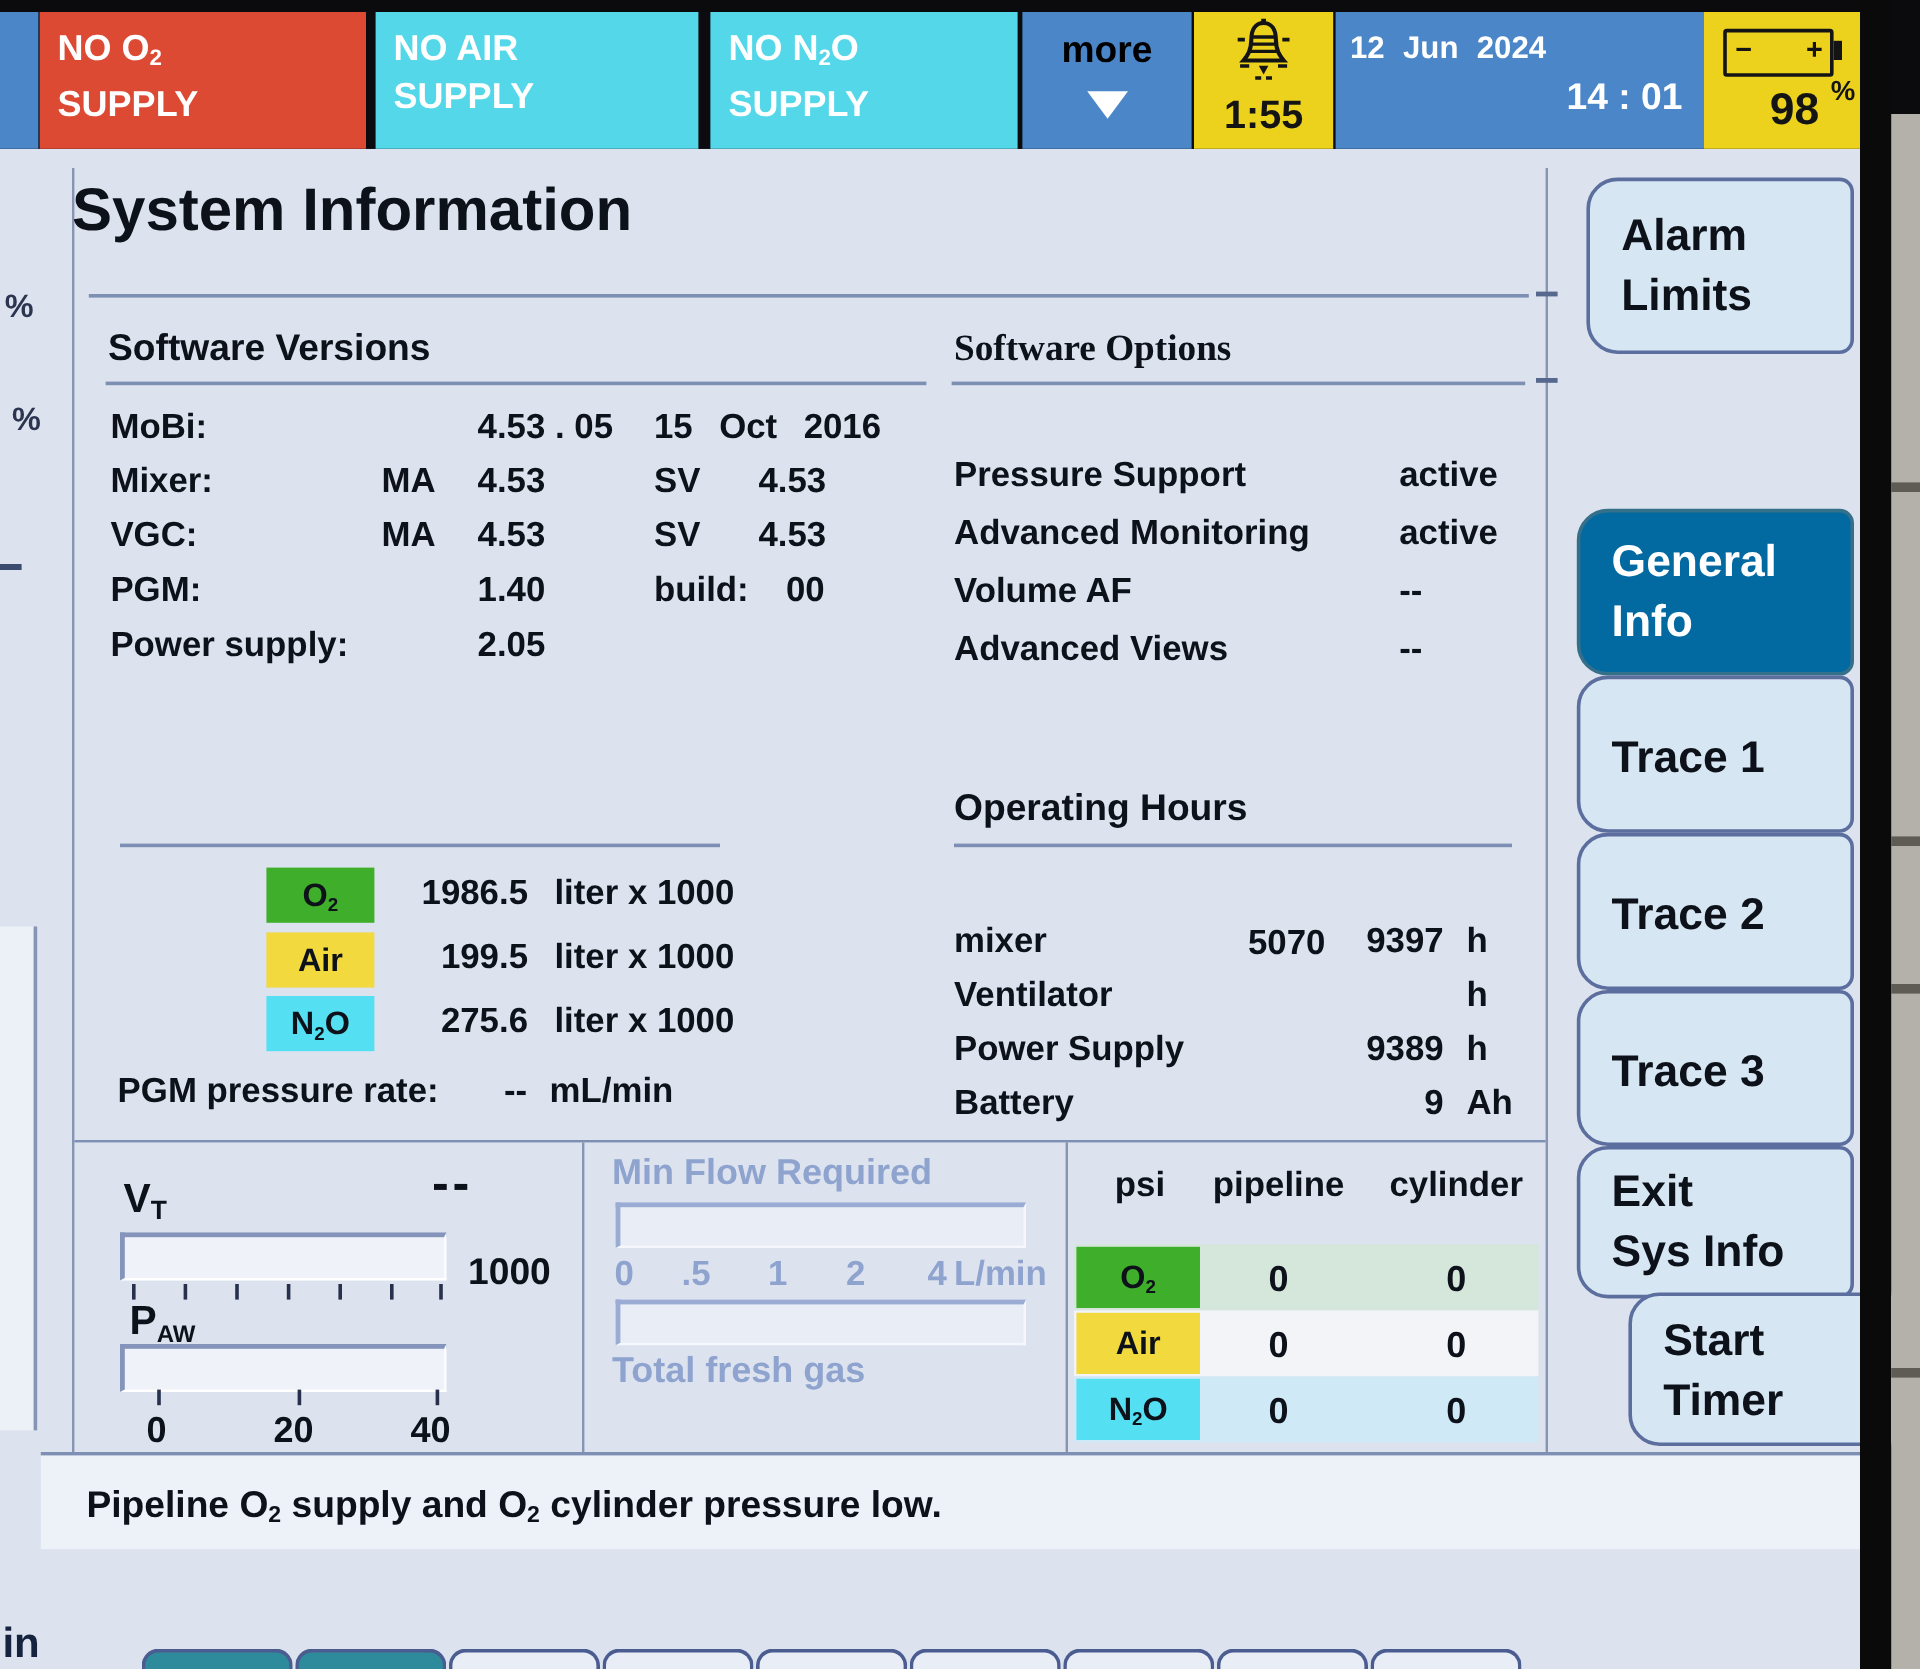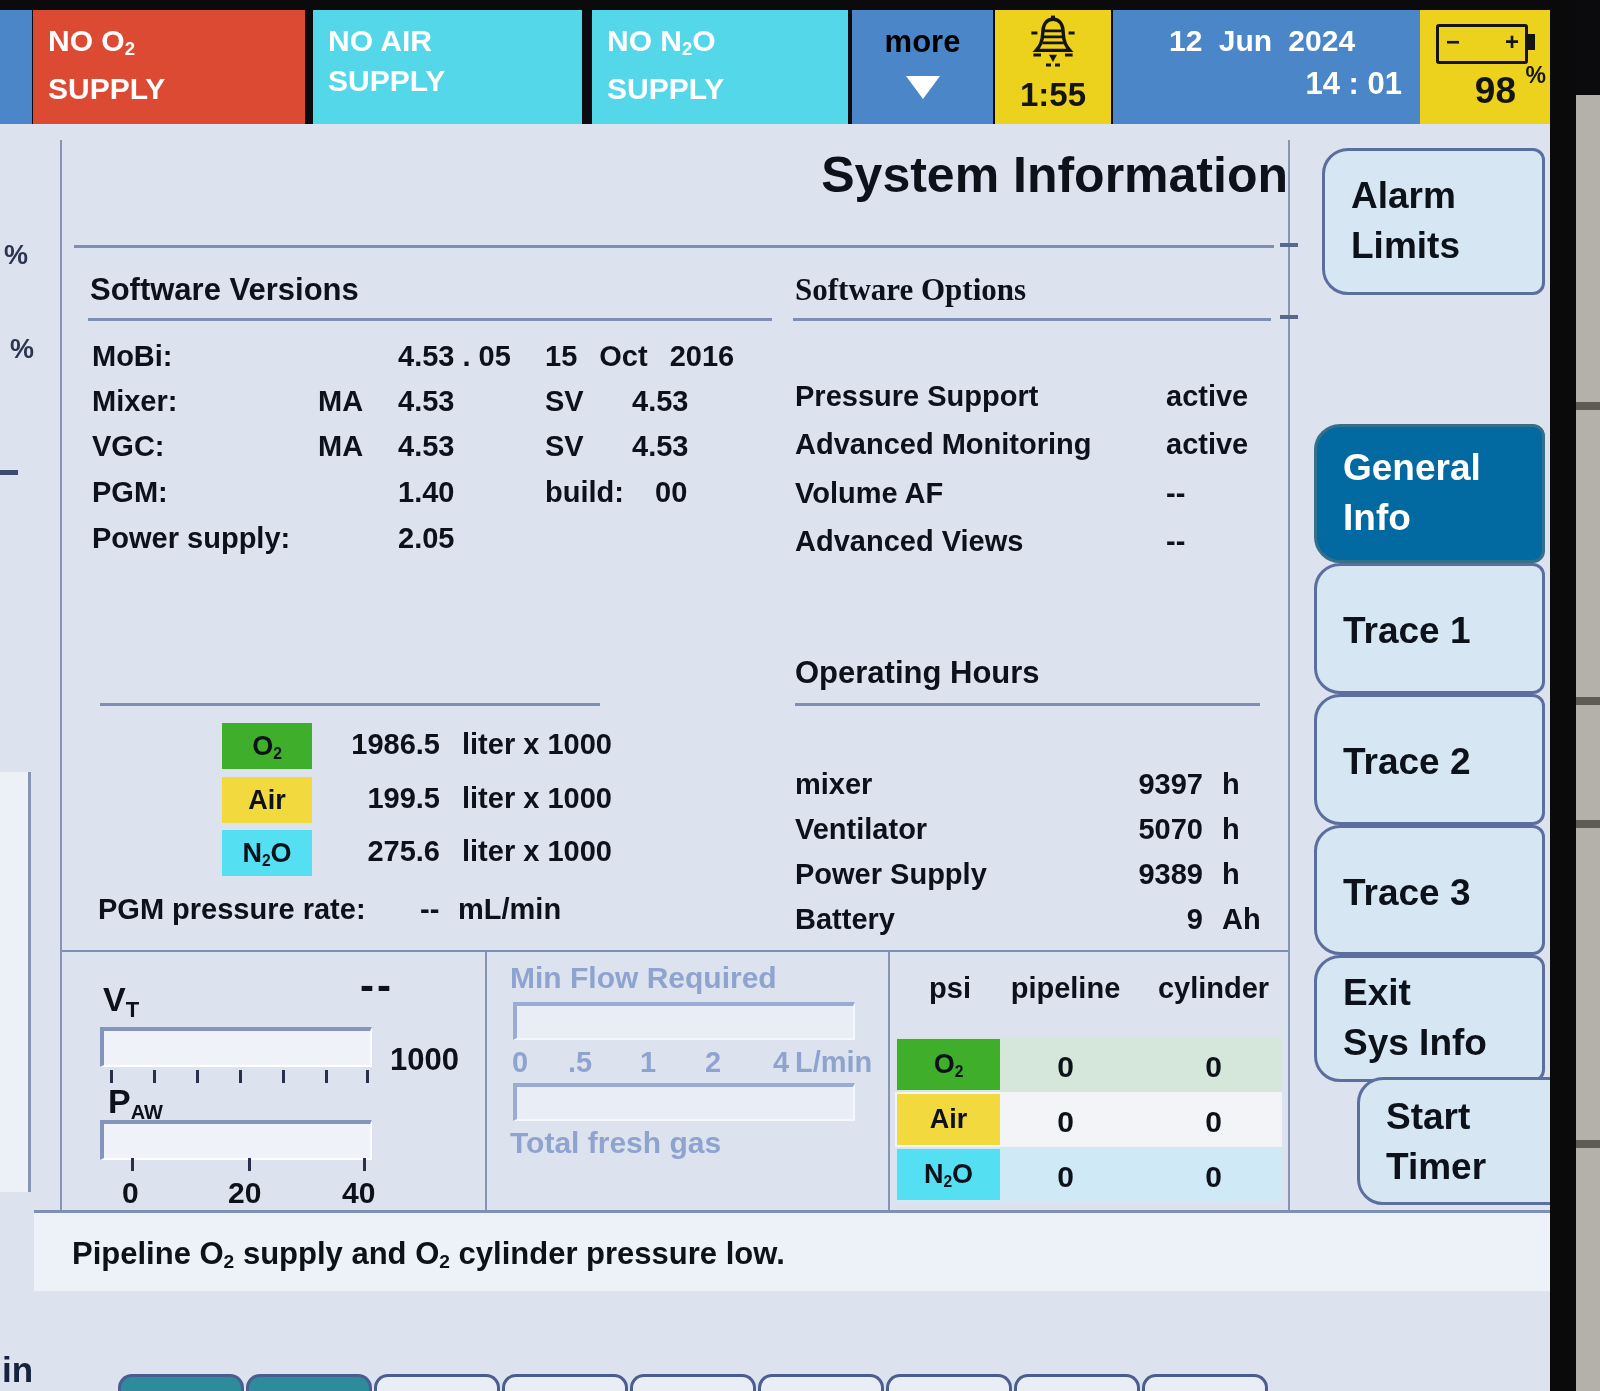--- a/index.html
+++ b/index.html
@@ -74,21 +74,21 @@
         <path d="M12 2.6 C8.6 2.6 7 5.4 6.9 9.2 C6.8 14.2 5.3 16.2 3.6 18.2 L20.4 18.2 C18.7 16.2 17.2 14.2 17.1 9.2 C17 5.4 15.4 2.6 12 2.6 Z" fill="none" stroke="#141414" stroke-width="1.7"></path>
         <path d="M12 0.8 L12 2.6" stroke="#141414" stroke-width="2"></path>
         <path d="M7.6 8.4 H16.4 M7.2 11.4 H16.9 M6.7 14.4 H17.4" stroke="#141414" stroke-width="1.4"></path>
         <path d="M10 20.4 L12 24 L14 20.4 Z" fill="#141414"></path>
         <path d="M1.2 9.5 H4.2 M19.8 9.5 H22.8 M2.2 20.5 H6 M18 20.5 H21.8 M8.5 25.5 H11 M13 25.5 H15.5" stroke="#141414" stroke-width="1.5"></path>
       </svg>
       <span class="txt" style="display:block;color:#141414;font-size:33px;margin-top:2px;">1:55</span>
     </div>
 
     <div class="tb" style="left:1113px;width:307px;background:#4a86c8;">
-      <span class="txt ws8" style="display:block;color:#fff;font-size:30px;padding:14px 0 0 12px;margin-left:44px;">12 Jun 2024</span>
+      <span class="txt ws8" style="display:block;color:#fff;font-size:26px;padding:14px 0 0 12px;">12 Jun 2024</span>
       <span class="txt" style="display:block;color:#fff;font-size:31px;text-align:right;padding:8px 18px 0 0;">14 : 01</span>
     </div>
 
     <div class="tb" style="left:1420px;width:130px;background:#ecd21d;">
       <div style="position:absolute;left:16px;top:14px;width:86px;height:34px;border:3px solid #141414;border-radius:3px;">
         <span style="position:absolute;left:7px;top:1px;font-size:24px;color:#141414;">−</span>
         <span style="position:absolute;right:6px;top:1px;font-size:24px;color:#141414;">+</span>
         <div style="position:absolute;right:-10px;top:7px;width:7px;height:16px;background:#141414;"></div>
       </div>
       <span class="txt" style="position:absolute;right:34px;top:60px;font-size:37px;color:#141414;">98</span>
@@ -100,21 +100,21 @@
   <span class="abs txt" style="left:10px;top:334px;font-size:27px;color:#2b3550;">%</span>
   <div class="abs" style="left:0;top:470px;width:18px;height:5px;background:#3c4c6e;"></div>
   <div class="abs" style="left:0;top:772px;width:28px;height:420px;background:#ecf0f7;border-right:3px solid #8795b5;"></div>
   <span class="abs txt" style="left:2px;top:1350px;font-size:35px;color:#16233f;">in</span>
 
   <div class="vline" style="left:60px;top:140px;height:1070px;"></div>
   <div class="vline" style="left:1288px;top:140px;height:1070px;"></div>
   <div class="abs" style="left:1280px;top:243px;width:18px;height:4px;background:#56688e;"></div>
   <div class="abs" style="left:1280px;top:315px;width:18px;height:4px;background:#56688e;"></div>
 
-  <div class="abs txt" style="left:60px;top:146px;width:1228px;text-align:right;font-size:50px;">System Information</div>
+  <div class="abs txt" style="left:60px;top:146px;width:1228px;text-align:left;font-size:50px;">System Information</div>
   <div class="hr" style="left:74px;top:245px;width:1200px;"></div>
 
   <div class="abs txt" style="left:90px;top:272px;font-size:31px;">Software Versions</div>
   <div class="hr" style="left:88px;top:318px;width:684px;"></div>
 
   <div>
     <span class="abs txt" style="left:92px;top:340px;font-size:29px;">MoBi:</span>
     <span class="abs txt" style="left:398px;top:340px;font-size:29px;">4.53 . 05</span>
     <span class="abs txt ws14" style="left:545px;top:340px;font-size:29px;">15 Oct 2016</span>
 
@@ -181,21 +181,21 @@
 
   <div class="abs txt" style="left:795px;top:655px;font-size:31px;">Operating Hours</div>
   <div class="hr" style="left:795px;top:703px;width:465px;"></div>
 
   <div>
     <span class="abs txt" style="left:795px;top:768px;font-size:29px;">mixer</span>
     <span class="abs txt" style="left:1040px;top:768px;width:163px;text-align:right;font-size:29px;">9397</span>
     <span class="abs txt" style="left:1222px;top:768px;font-size:29px;">h</span>
 
     <span class="abs txt" style="left:795px;top:813px;font-size:29px;">Ventilator</span>
-    <span class="abs txt" style="left:1040px;top:813px;width:163px;text-align:right;font-size:29px;">5070</span>
+    <span class="abs txt" style="left:1040px;top:770px;width:163px;font-size:29px;">5070</span>
     <span class="abs txt" style="left:1222px;top:813px;font-size:29px;">h</span>
 
     <span class="abs txt" style="left:795px;top:858px;font-size:29px;">Power Supply</span>
     <span class="abs txt" style="left:1040px;top:858px;width:163px;text-align:right;font-size:29px;">9389</span>
     <span class="abs txt" style="left:1222px;top:858px;font-size:29px;">h</span>
 
     <span class="abs txt" style="left:795px;top:903px;font-size:29px;">Battery</span>
     <span class="abs txt" style="left:1040px;top:903px;width:163px;text-align:right;font-size:29px;">9</span>
     <span class="abs txt" style="left:1222px;top:903px;font-size:29px;">Ah</span>
   </div>

